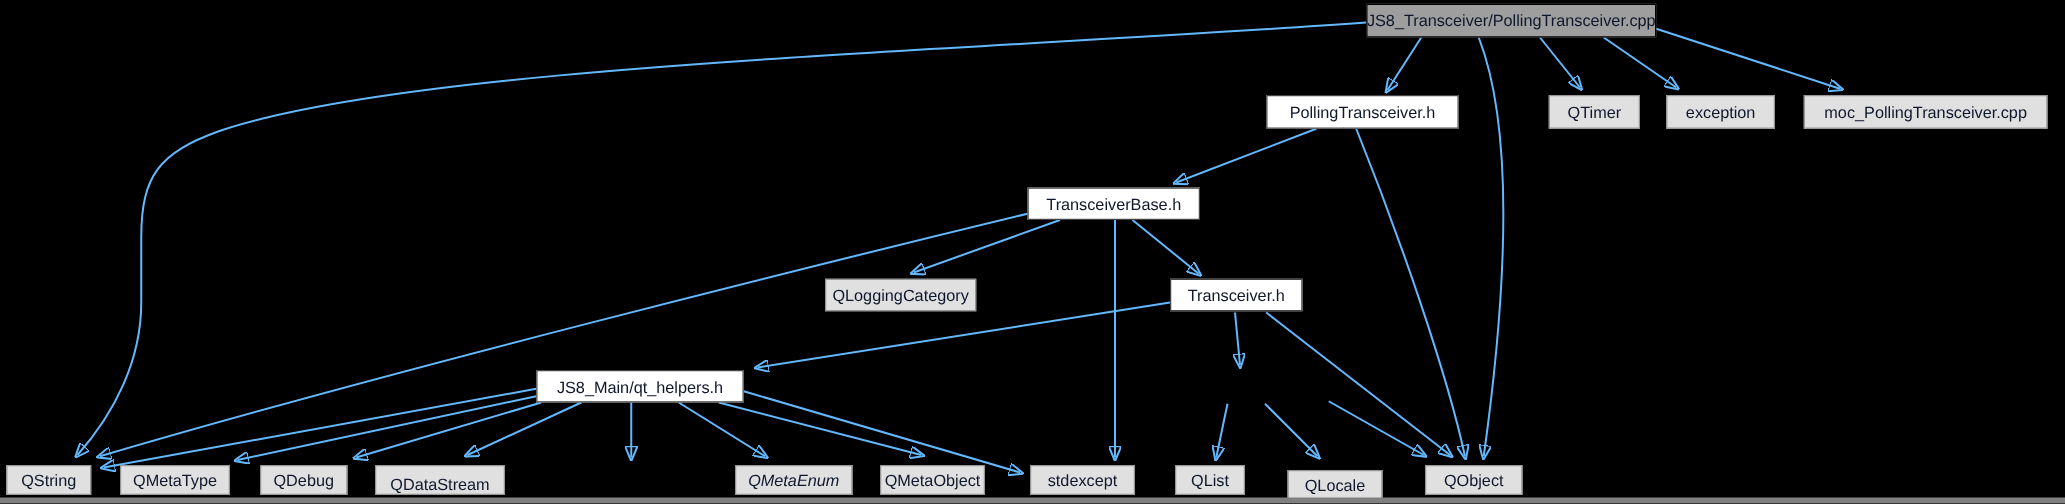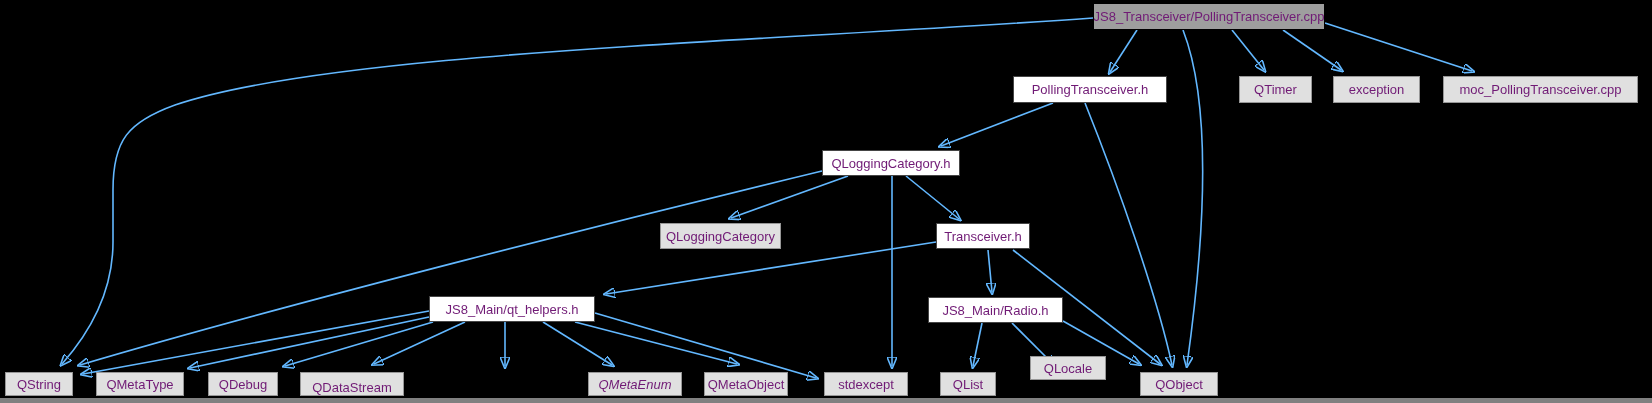--- a/index.html
+++ b/index.html
@@ -1,21 +1,21 @@
 <!DOCTYPE html>
 <html><head>
 <meta charset="utf-8">
 <style>
   html,body{margin:0;padding:0;background:#000;}
   #stage{position:relative;width:1652px;height:403px;background:#000;overflow:hidden;
          font-family:"Liberation Sans", sans-serif;}
   #edges{position:absolute;left:0;top:0;width:1652px;height:403px;}
   #edges path{fill:none;stroke:#63b8ff;stroke-width:1.6px;}
   .node{position:absolute;display:flex;align-items:center;justify-content:center;
-        font-size:13px;color:#701a75;white-space:nowrap;box-sizing:border-box;z-index:2;}
+        font-size:13px;color:#0f172a;white-space:nowrap;box-sizing:border-box;z-index:2;}
   .node.current{background:#9e9e9e;border:1.5px solid #000;}
   .node.project{background:#ffffff;border:1px solid #454545;}
   .node.external{background:#e0e0e0;border:1px solid #979797;}
   #hscroll{position:absolute;left:0;bottom:0;width:1652px;height:5px;background:#808080;z-index:3;}
 </style>
 </head>
 <body>
 
 <div id="stage">
 
@@ -62,33 +62,30 @@
   <div class="node external" style="left:1239px;top:76px;width:73px;height:27px;">
       <span>QTimer</span>
     </div>
   <div class="node external" style="left:1333px;top:76px;width:87px;height:27px;">
       <span>exception</span>
     </div>
   <div class="node external" style="left:1443px;top:76px;width:195px;height:27px;">
       <span>moc_PollingTransceiver.cpp</span>
     </div>
   <div class="node project" style="left:822px;top:150px;width:138px;height:26px;">
-      <span>QLoggingCategory.h</span>
+      <span>TransceiverBase.h</span>
     </div>
   <div class="node external" style="left:660px;top:223px;width:121px;height:26px;">
       <span>QLoggingCategory</span>
     </div>
-  <div class="node project" style="left:936px;top:223px;width:94px;height:26px;">
+  <div class="node project" style="left:936px;top:223px;width:106px;height:26px;">
       <span>Transceiver.h</span>
     </div>
   <div class="node project" style="left:429px;top:296px;width:166px;height:26px;">
       <span>JS8_Main/qt_helpers.h</span>
-    </div>
-  <div class="node project" style="left:928px;top:297px;width:135px;height:26px;">
-      <span>JS8_Main/Radio.h</span>
     </div>
   <div class="node external" style="left:5px;top:372px;width:68px;height:24px;">
       <span>QString</span>
     </div>
   <div class="node external" style="left:96px;top:372px;width:88px;height:24px;">
       <span>QMetaType</span>
     </div>
   <div class="node external" style="left:208px;top:372px;width:70px;height:24px;">
       <span>QDebug</span>
     </div>
@@ -100,21 +97,21 @@
     </div>
   <div class="node external" style="left:704px;top:372px;width:84px;height:24px;">
       <span>QMetaObject</span>
     </div>
   <div class="node external" style="left:824px;top:372px;width:84px;height:24px;">
       <span>stdexcept</span>
     </div>
   <div class="node external" style="left:940px;top:372px;width:56px;height:24px;">
       <span>QList</span>
     </div>
-  <div class="node external" style="left:1030px;top:356px;width:76px;height:24px;">
+  <div class="node external" style="left:1030px;top:376px;width:76px;height:24px;">
       <span>QLocale</span>
     </div>
   <div class="node external" style="left:1140px;top:372px;width:78px;height:24px;">
       <span>QObject</span>
     </div>
 
   <div id="hscroll"></div>
 </div>
 
 </body></html>

